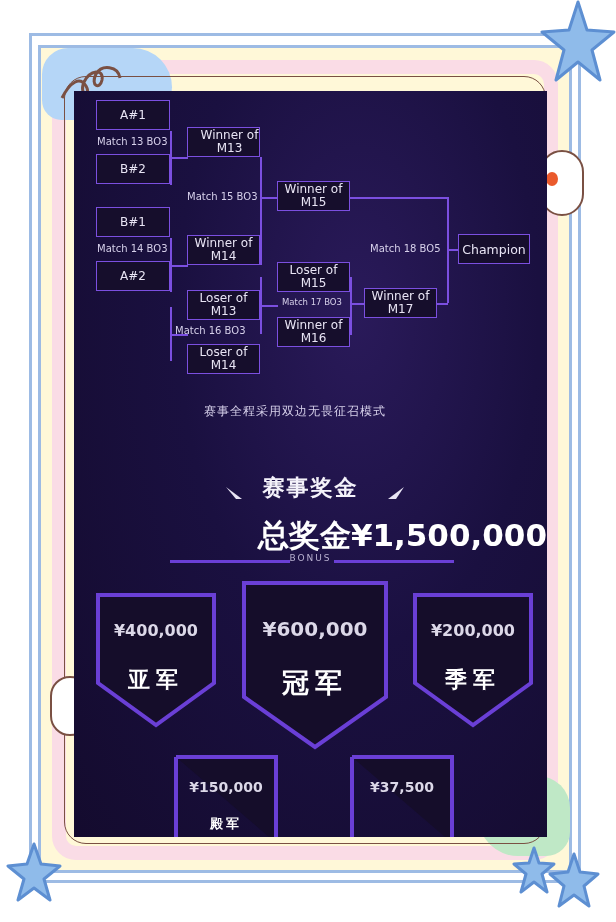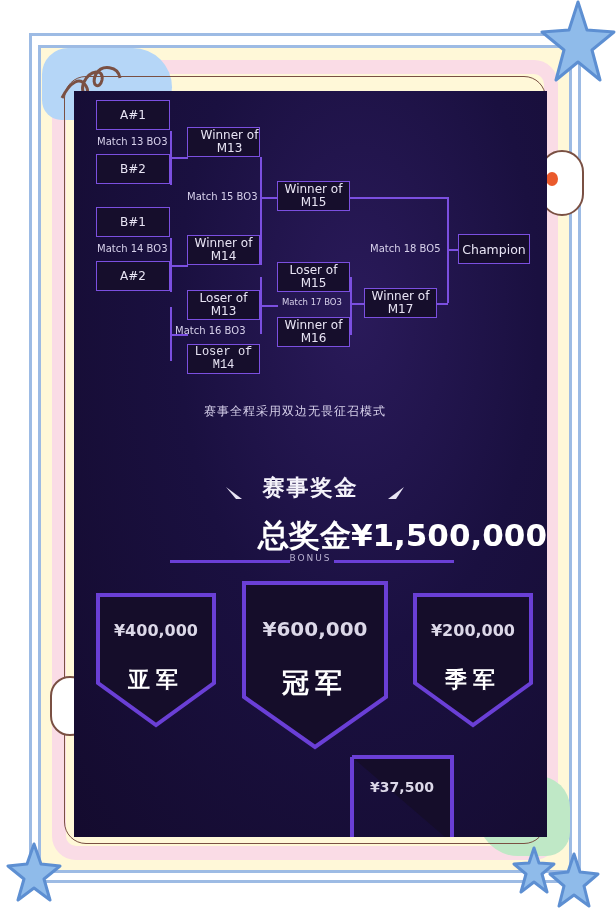--- a/index.html
+++ b/index.html
@@ -68,21 +68,21 @@
 
   <div class="box" style="left:22px;top:9px;width:74px;height:30px;">A#1</div>
   <div class="box" style="left:22px;top:63px;width:74px;height:30px;">B#2</div>
   <div class="box" style="left:22px;top:116px;width:74px;height:30px;">B#1</div>
   <div class="box" style="left:22px;top:170px;width:74px;height:30px;">A#2</div>
   <div class="box" style="left:113px;top:36px;width:73px;height:30px;padding-left:12px;">Winner of M13</div>
   <div class="box" style="left:113px;top:144px;width:73px;height:30px;">Winner of M14</div>
   <div class="box" style="left:203px;top:90px;width:73px;height:30px;">Winner of M15</div>
   <div class="box" style="left:203px;top:171px;width:73px;height:30px;">Loser of M15</div>
   <div class="box" style="left:113px;top:199px;width:73px;height:30px;">Loser of M13</div>
-  <div class="box" style="left:113px;top:253px;width:73px;height:30px;font-family:Liberation Mono, monospace;">Loser of M14</div>
+  <div class="box" style="left:113px;top:253px;width:73px;height:30px;">Loser of M14</div>
   <div class="box" style="left:203px;top:226px;width:73px;height:30px;">Winner of M16</div>
   <div class="box" style="left:290px;top:197px;width:73px;height:30px;">Winner of M17</div>
   <div class="box" style="left:384px;top:143px;width:72px;height:30px;font-size:12.5px;">Champion</div>
   <div class="ln" style="left:363px;top:212px;width:11px;height:1.5px;"></div>
 
   <div class="lbl" style="left:23px;top:45px;">Match 13 BO3</div>
   <div class="lbl" style="left:23px;top:152px;">Match 14 BO3</div>
   <div class="lbl" style="left:113px;top:100px;">Match 15 BO3</div>
   <div class="lbl" style="left:101px;top:234px;">Match 16 BO3</div>
   <div class="lbl" style="left:208px;top:206px;font-size:8.5px;">Match 17 BO3</div>
@@ -116,20 +116,27 @@
     <div class="amt" style="top:38px;font-size:20px;">¥600,000</div>
     <div class="rank" style="top:86px;font-size:27px;">冠军</div>
   </div>
   <div class="shield" style="left:337px;top:500px;width:124px;height:138px;">
     <svg width="124" height="138" style="position:absolute;left:0;top:0">
         <path d="M4 4 H120 V92 L62 134 L4 92 Z" fill="#150d2a" stroke="#6a3fd6" stroke-width="4"></path>
       </svg>
     <div class="amt" style="top:30px;font-size:16px;">¥200,000</div>
     <div class="rank" style="top:74px;font-size:22px;">季军</div>
   </div>
+  <div class="shield" style="left:98px;top:662px;width:108px;height:90px;">
+    <svg width="108" height="90" style="position:absolute;left:0;top:0">
+        <path d="M4 4 H104 V90 M4 90 V4" fill="#150d2a" stroke="#6a3fd6" stroke-width="4"></path>
+      </svg>
+    <div class="amt" style="top:26px;font-size:14px;">¥150,000</div>
+    <div class="rank" style="top:62px;font-size:13px;letter-spacing:3px;">殿军</div>
+  </div>
   <div class="shield" style="left:274px;top:662px;width:108px;height:90px;">
     <svg width="108" height="90" style="position:absolute;left:0;top:0">
         <path d="M4 4 H104 V90 M4 90 V4" fill="#150d2a" stroke="#6a3fd6" stroke-width="4"></path>
       </svg>
     <div class="amt" style="top:26px;font-size:14px;">¥37,500</div>
   </div>
 </div>
 
 <svg class="star" style="left:540px;top:0px" width="76" height="84">
     <path d="M38 2 L47 30 L74 32 L52 50 L60 80 L38 62 L16 80 L24 50 L2 32 L29 30 Z" fill="#8fbbea" stroke="#5d8fd2" stroke-width="3" stroke-linejoin="round"></path>

